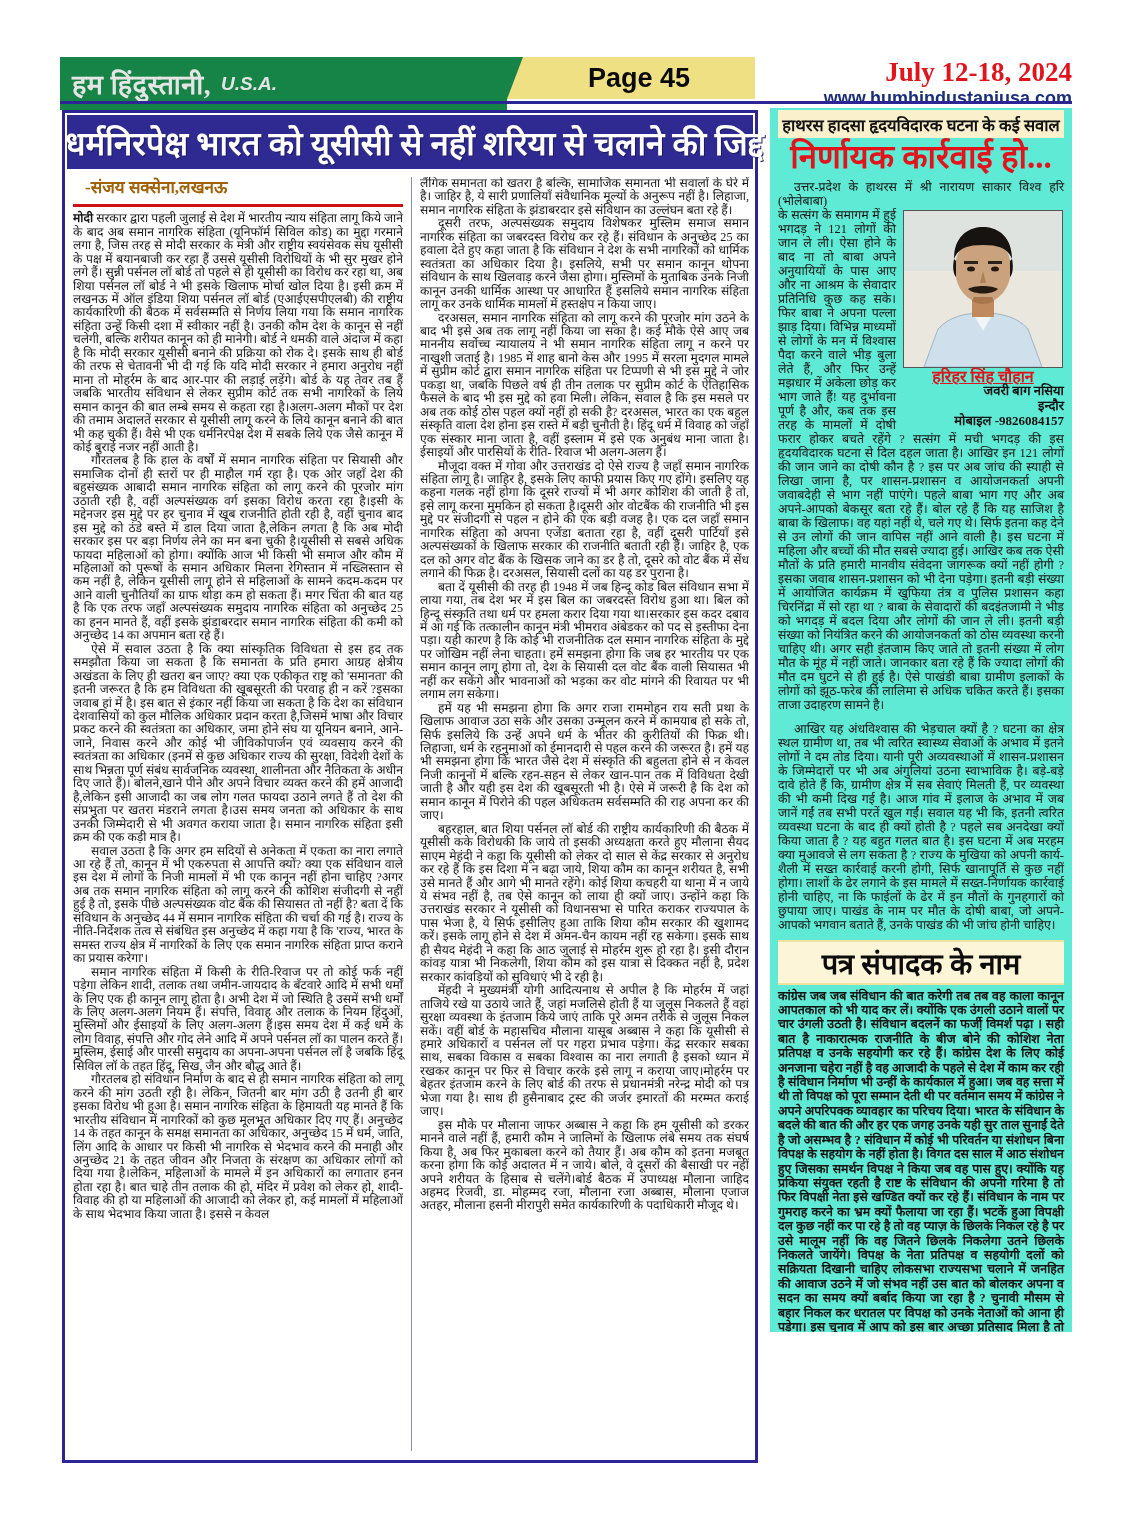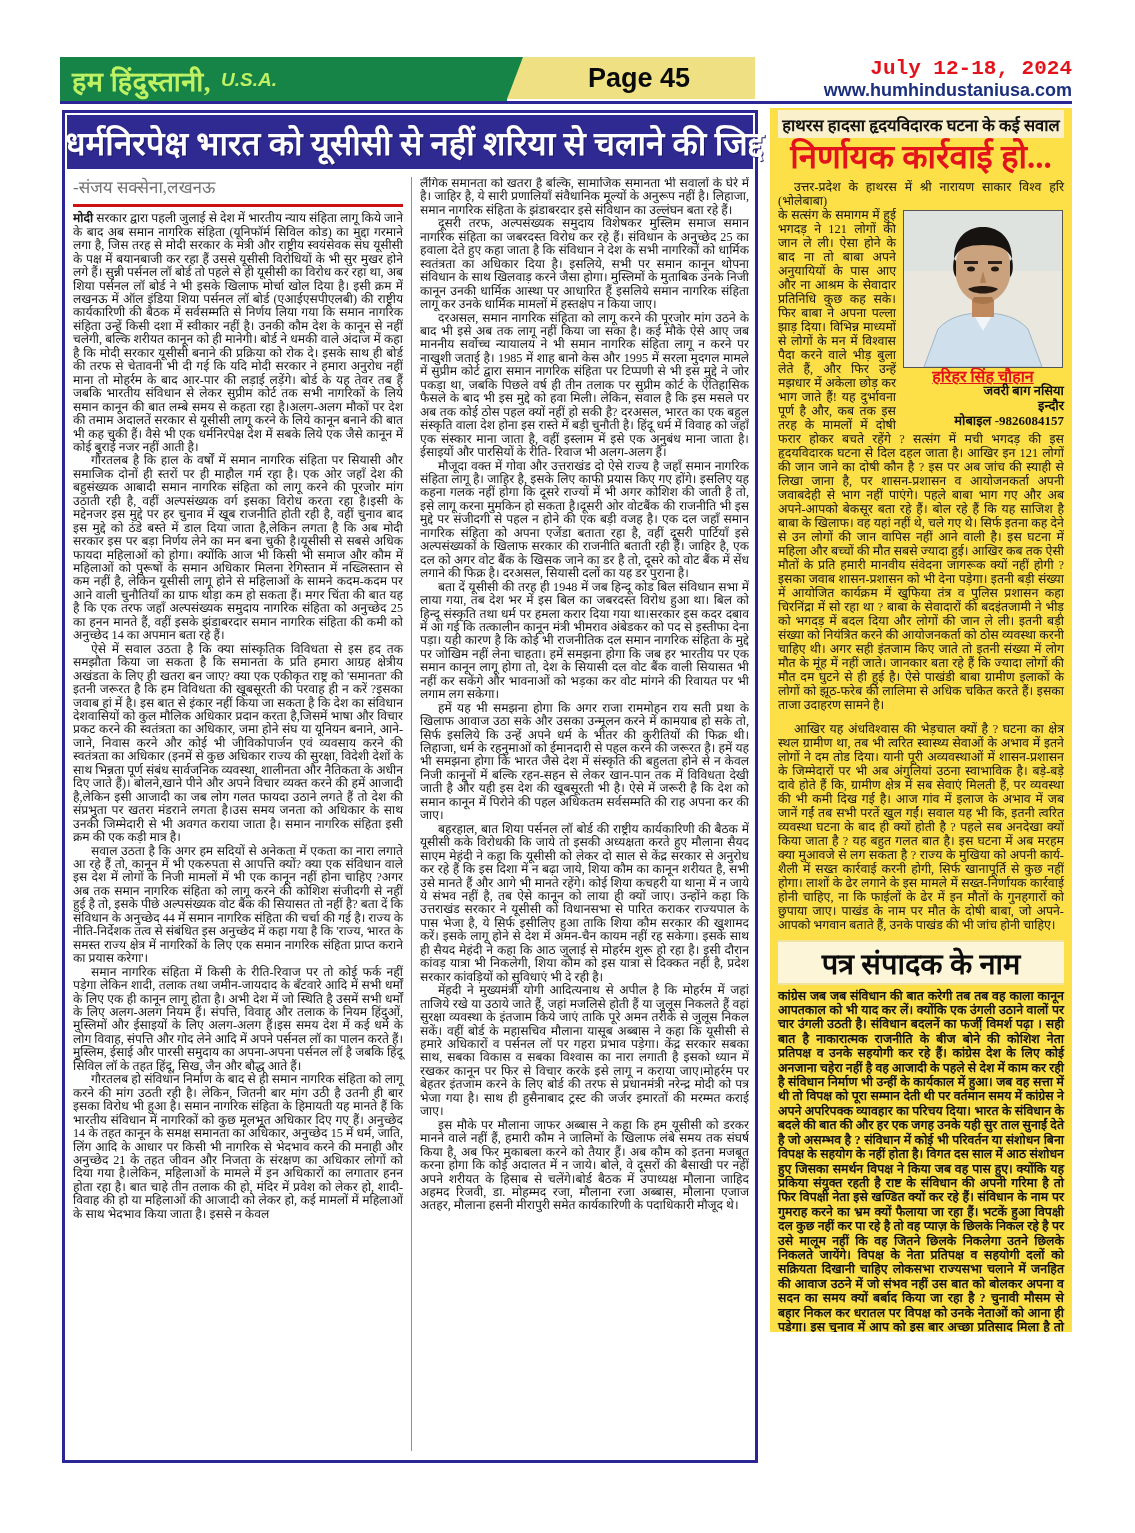--- a/index.html
+++ b/index.html
@@ -1,52 +1,52 @@
 <!DOCTYPE html>
 <html><head>
 <meta charset="utf-8">
 <style>
   * { margin:0; padding:0; box-sizing:border-box; }
   html,body { width:1135px; height:1533px; background:#ffffff; font-family:"Liberation Serif","DejaVu Serif",serif; }
   .page { position:relative; width:1135px; height:1533px; background:#fff; overflow:hidden; }
 
   
   .masthead { position:absolute; left:60px; top:57px; width:1012px; height:46px; }
-  .logo-bar { position:absolute; left:0; top:0; width:447px; height:46px; background:#168347; color:#bef264;
+  .logo-bar { position:absolute; left:0; top:0; width:447px; height:53px; background:#168347; color:#e5e5e5;
               display:flex; align-items:center; padding-left:12px; }
   .logo-hindi { font-size:27px; font-weight:bold; letter-spacing:0.5px; }
   .logo-usa { font-size:19px; font-weight:bold; font-style:italic; margin-left:10px; font-family:"Liberation Sans",sans-serif; }
   .logo-slant { position:absolute; left:447px; top:0; width:0; height:0;
                 border-bottom:42px solid #eee083; border-left:16px solid #168347; }
   .page-badge { position:absolute; left:463px; top:0; width:232px; height:42px; background:#eee083;
                 display:flex; align-items:center; justify-content:center;
                 font-family:"Liberation Sans",sans-serif; font-size:27px; font-weight:bold; color:#0a0a0a; }
   .mast-right { position:absolute; right:0; top:0; width:300px; text-align:right; }
-  .mast-date { color:#e3131b; font-weight:bold; font-size:21px; font-family:Liberation Mono, monospace; }
+  .mast-date { color:#e3131b; font-weight:bold; font-size:27px; font-family:Liberation Serif, serif; }
   .mast-url  { color:#1c2f7d; font-weight:bold; font-size:18px; font-family:"Liberation Sans",sans-serif; }
   .mast-rule { position:absolute; left:0; top:44px; width:1012px; height:3px; background:#2b2596; }
 
   
   .main-box { position:absolute; left:62px; top:110px; width:696px; height:1353px;
               border:3px solid #2b2596; background:#fff; }
   .main-headline-band { margin:2px; background:#2f2a92; height:54px; display:flex; align-items:center; justify-content:center; }
   .main-headline { color:#ffffff; font-weight:bold; font-size:33px; white-space:nowrap; text-shadow:1px 1px 0 #1b1860;margin-left:9px; }
   .cols { display:flex; height:1284px; padding:6px 6px 4px 8px; overflow:hidden; }
   .col { width:50%; overflow:hidden; }
   .col1 { padding-right:8px; }
   .col2 { padding-left:8px; border-left:1px solid #8a8ac0; }
-  .byline { font-weight:normal; font-size:17px; color:#737373; line-height:1.25; }
+  .byline { font-weight:bold; font-size:17px; color:#a16207; line-height:1.25;margin-left:12px; }
   .red-rule { height:3px; background:#cc1111; margin:6px 0 5px 0; }
   .col p { font-size:12.2px; line-height:13.45px; text-align:justify; color:#151515; text-indent:18px; }
   .col p.noindent { text-indent:0; }
   .lead-word { font-weight:bold; }
 
   
   .side-col { position:absolute; left:770px; top:108px; width:302px; height:1224px;
-              background:#fde047; padding:2px 8px 6px 8px; overflow:hidden; }
+              background:#5eead4; padding:2px 8px 6px 8px; overflow:hidden; }
   .kicker { background:#fbf0cc; text-align:center; font-weight:bold; font-size:16.5px; color:#111;
             padding:3px 0 2px 0; }
   .side-headline { color:#e3131b; font-weight:bold; font-size:33px; text-align:center; line-height:1.05;
                    margin:2px 0 5px 0; }
   .sa-body { font-size:12.4px; line-height:14px; text-align:justify; color:#151515; }
   .sa-lead-line { text-indent:16px; }
   .photo-box { float:right; width:162px; margin:2px 0 2px 6px; text-align:center; }
   .photo-frame { width:160px; height:158px; border:1px solid #555; background:#e9e7de; margin:0 auto; overflow:hidden; }
   .cap-name { color:#e3131b; font-weight:bold; font-size:16px; margin-top:2px;text-decoration:underline; }
   .cap-line { color:#111; font-weight:bold; font-size:13px; line-height:1.15;text-align:right; }

